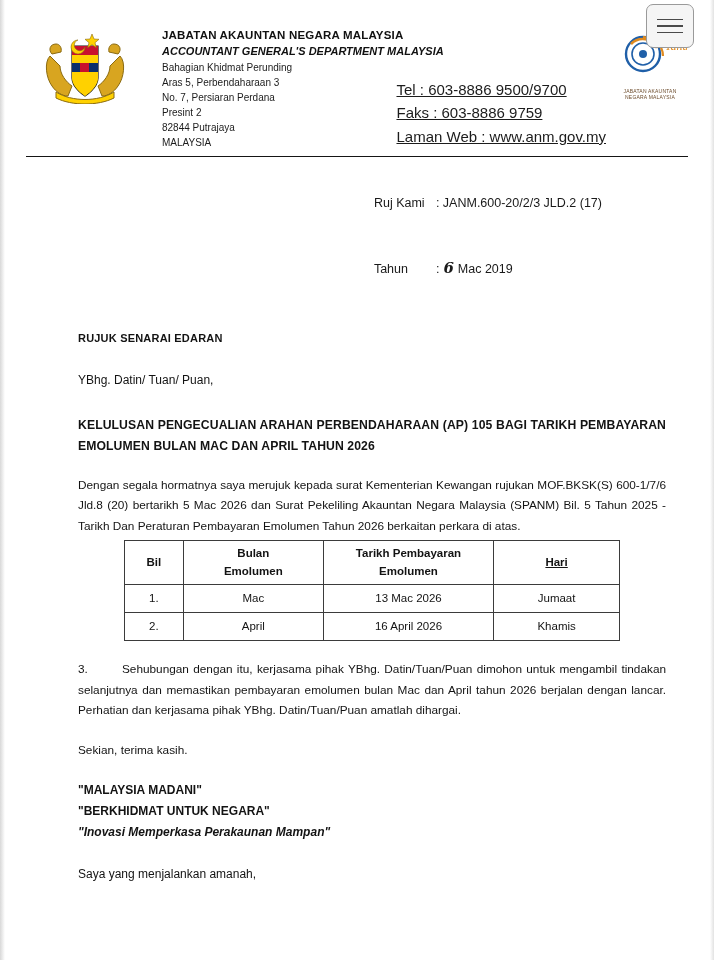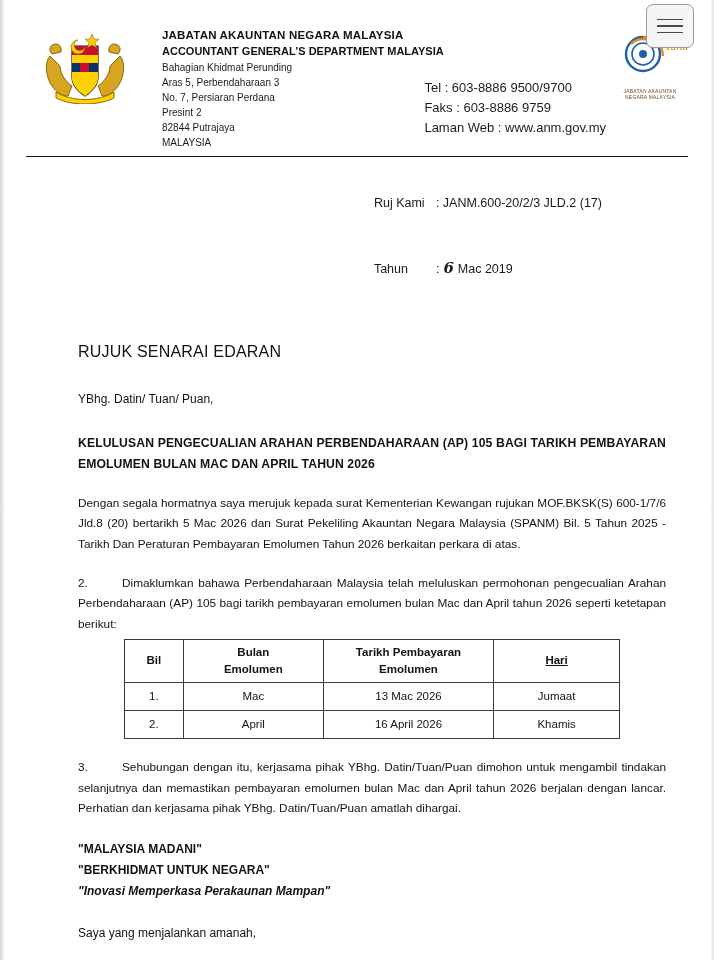--- a/index.html
+++ b/index.html
@@ -41,39 +41,41 @@
   }
   .org-name {
     font-weight: bold;
     font-size: 11.5px;
     letter-spacing: .2px;
     color: #111;
     line-height: 1.35;
   }
   .org-name-2 {
     font-weight: bold;
+    font-style: italic;
     font-size: 11px;
     color: #111;
     line-height: 1.35;
   }
   .org-addr {
     font-size: 10px;
     line-height: 1.5;
     color: #1c1c1c;
     margin-top: 2px;
   }
 
   .contact {
     position: absolute;
     right: 108px;
     top: 78px;
-    font-size: 13px;
+    font-size: 15px;
     line-height: 1.55;
     color: #1c1c1c;
     text-align: left;
+    text-decoration: underline;
   }
 
   .logo-anm {
     position: absolute;
     right: 26px;
     top: 30px;
     width: 76px;
     text-align: center;
   }
   .logo-anm .tag {
@@ -129,21 +131,21 @@
     padding: 0 4px;
   }
 
   
   .body {
     padding: 0 48px 0 78px;
     font-size: 11.8px;
     line-height: 1.65;
     color: #131313;
   }
-  .to-line { margin-top: 36px; font-weight: normal; font-size: 16px; letter-spacing: .2px; }
+  .to-line { margin-top: 26px; font-weight: bold; font-size: 11px; letter-spacing: .2px; }
   .salutation { margin-top: 24px; font-size: 12px; }
   .subject {
     margin-top: 24px;
     font-weight: bold;
     font-size: 12.2px;
     line-height: 1.7;
     letter-spacing: .1px;
     text-align: justify;
   }
   .para {
@@ -282,23 +284,20 @@
 <div class="body">
 
   <div class="to-line">RUJUK SENARAI EDARAN</div>
 
   <div class="salutation">YBhg. Datin/ Tuan/ Puan,</div>
 
   <div class="subject">KELULUSAN  PENGECUALIAN  ARAHAN  PERBENDAHARAAN  (AP)  105  BAGI TARIKH PEMBAYARAN EMOLUMEN BULAN MAC DAN APRIL TAHUN 2026</div>
 
   <div class="para">Dengan segala hormatnya saya merujuk kepada surat Kementerian Kewangan rujukan MOF.BKSK(S) 600-1/7/6 Jld.8 (20) bertarikh 5 Mac 2026 dan Surat Pekeliling Akauntan Negara Malaysia (SPANM) Bil. 5 Tahun 2025 - Tarikh Dan Peraturan Pembayaran Emolumen Tahun 2026 berkaitan perkara di atas.</div>
 
-  <div class="para">
-    <span class="num">2.</span><span>Dimaklumkan bahawa Perbendaharaan Malaysia telah meluluskan permohonan pengecualian Arahan Perbendaharaan (AP) 105 bagi tarikh pembayaran emolumen bulan Mac dan April  tahun 2026 seperti ketetapan berikut:</span>
-  </div>
 
   <table class="schedule">
     <thead>
       <tr>
         <th class="col-bil">Bil</th>
         <th class="col-bulan">
           <div>Bulan</div>
           <div>Emolumen</div>
         </th>
         <th class="col-tarikh">
@@ -321,20 +320,21 @@
         <td>16 April 2026</td>
         <td>Khamis</td>
       </tr>
     </tbody>
   </table>
 
   <div class="para">
     <span class="num">3.</span><span>Sehubungan dengan itu, kerjasama pihak YBhg. Datin/Tuan/Puan dimohon untuk mengambil tindakan selanjutnya dan memastikan pembayaran emolumen bulan Mac dan April tahun 2026 berjalan dengan lancar. Perhatian dan kerjasama pihak YBhg. Datin/Tuan/Puan amatlah dihargai.</span>
   </div>
 
+  <div class="closing">Sekian, terima kasih.</div>
 
   <div class="slogan">
     <div>"MALAYSIA MADANI"</div>
     <div>"BERKHIDMAT UNTUK NEGARA"</div>
     <div class="it">"Inovasi Memperkasa Perakaunan Mampan"</div>
   </div>
 
   <div class="amanah">Saya yang menjalankan amanah,</div>
 
 </div>

